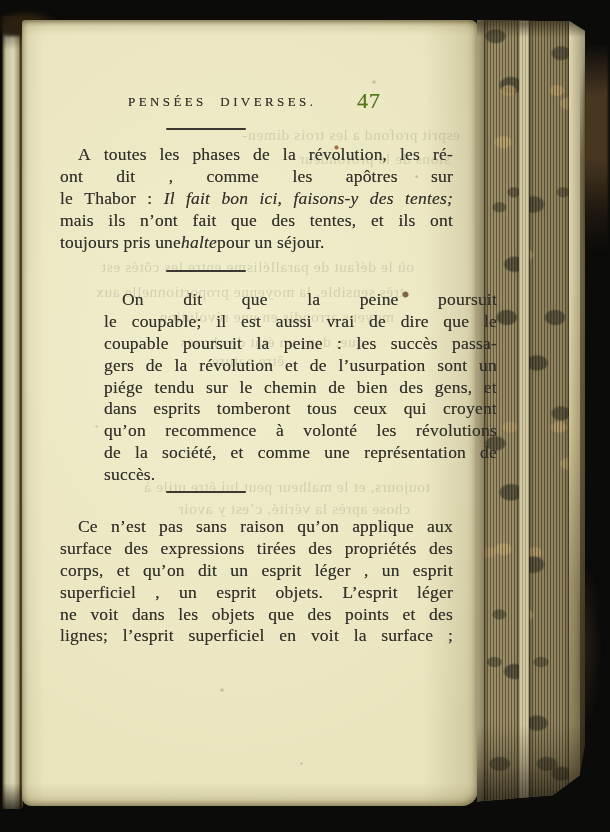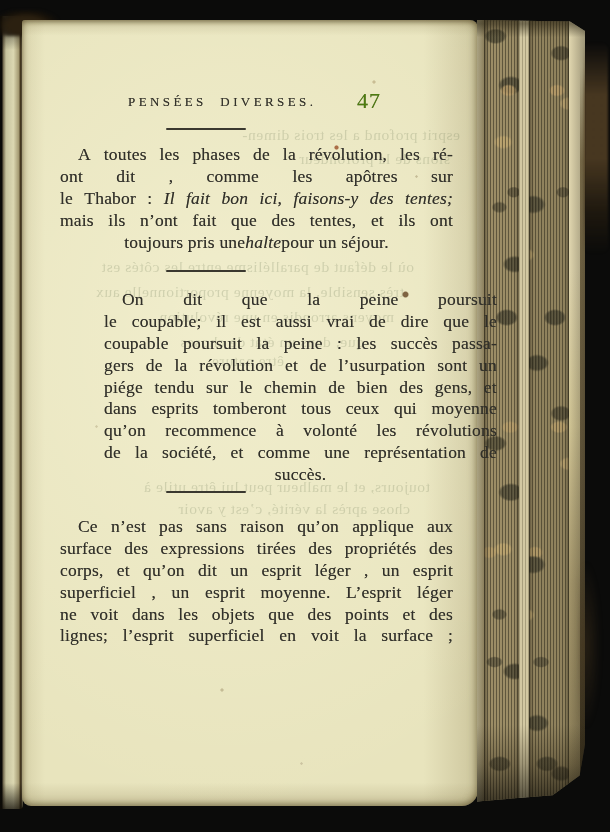--- a/index.html
+++ b/index.html
@@ -78,21 +78,21 @@
   
   .content{position:absolute;left:60px;top:0;width:393px;height:832px;z-index:3;
     color:#31302a;text-shadow:0 0 .4px rgba(45,43,36,.55);}
   .header-title{position:absolute;left:68px;top:94px;font-size:13px;letter-spacing:3.4px;
     word-spacing:7px;color:#33322b;white-space:nowrap;}
   .page-number{position:absolute;left:297px;top:88px;font-size:22px;letter-spacing:1px;color:#4d7c0f;}
   .divider{position:absolute;left:106px;width:80px;height:2px;background:#3a382f;border-radius:1px;}
   .para{position:absolute;left:0;width:100%;font-size:17.5px;}
   .line{display:flex;justify-content:space-between;align-items:baseline;height:21.9px;white-space:nowrap;}
   .line.first{padding-left:18px;}
-  .line.last{display:block;text-align:center;}
+  .line.last{display:block;}
   .word{display:inline-block;letter-spacing:.2px;}
   .it{font-style:italic;}
   
   .flow > .divider:nth-child(1){top:128px;}
   .flow > .para:nth-child(2){top:144px;}
   .flow > .divider:nth-child(3){top:270px;}
   .flow > .para:nth-child(4){top:289px;margin-left:44px;}
   .flow > .divider:nth-child(5){top:491px;}
   .flow > .para:nth-child(6){top:516px;text-align:center;}
 
@@ -250,21 +250,21 @@
             <span class="word">gens,</span>
             <span class="word">et</span>
           </div>
           <div class="line">
             <span class="word">dans</span>
             <span class="word">esprits</span>
             <span class="word">tomberont</span>
             <span class="word">tous</span>
             <span class="word">ceux</span>
             <span class="word">qui</span>
-            <span class="word">moyenne</span>
+            <span class="word">croyent</span>
           </div>
           <div class="line">
             <span class="word">qu’on</span>
             <span class="word">recommence</span>
             <span class="word">à</span>
             <span class="word">volonté</span>
             <span class="word">les</span>
             <span class="word">révolutions</span>
           </div>
           <div class="line">
@@ -310,21 +310,21 @@
             <span class="word">léger</span>
             <span class="word">,</span>
             <span class="word">un</span>
             <span class="word">esprit</span>
           </div>
           <div class="line">
             <span class="word">superficiel</span>
             <span class="word">,</span>
             <span class="word">un</span>
             <span class="word">esprit</span>
-            <span class="word">moyenne.</span>
+            <span class="word">objets.</span>
             <span class="word">L’esprit</span>
             <span class="word">léger</span>
           </div>
           <div class="line">
             <span class="word">ne</span>
             <span class="word">voit</span>
             <span class="word">dans</span>
             <span class="word">les</span>
             <span class="word">objets</span>
             <span class="word">que</span>

